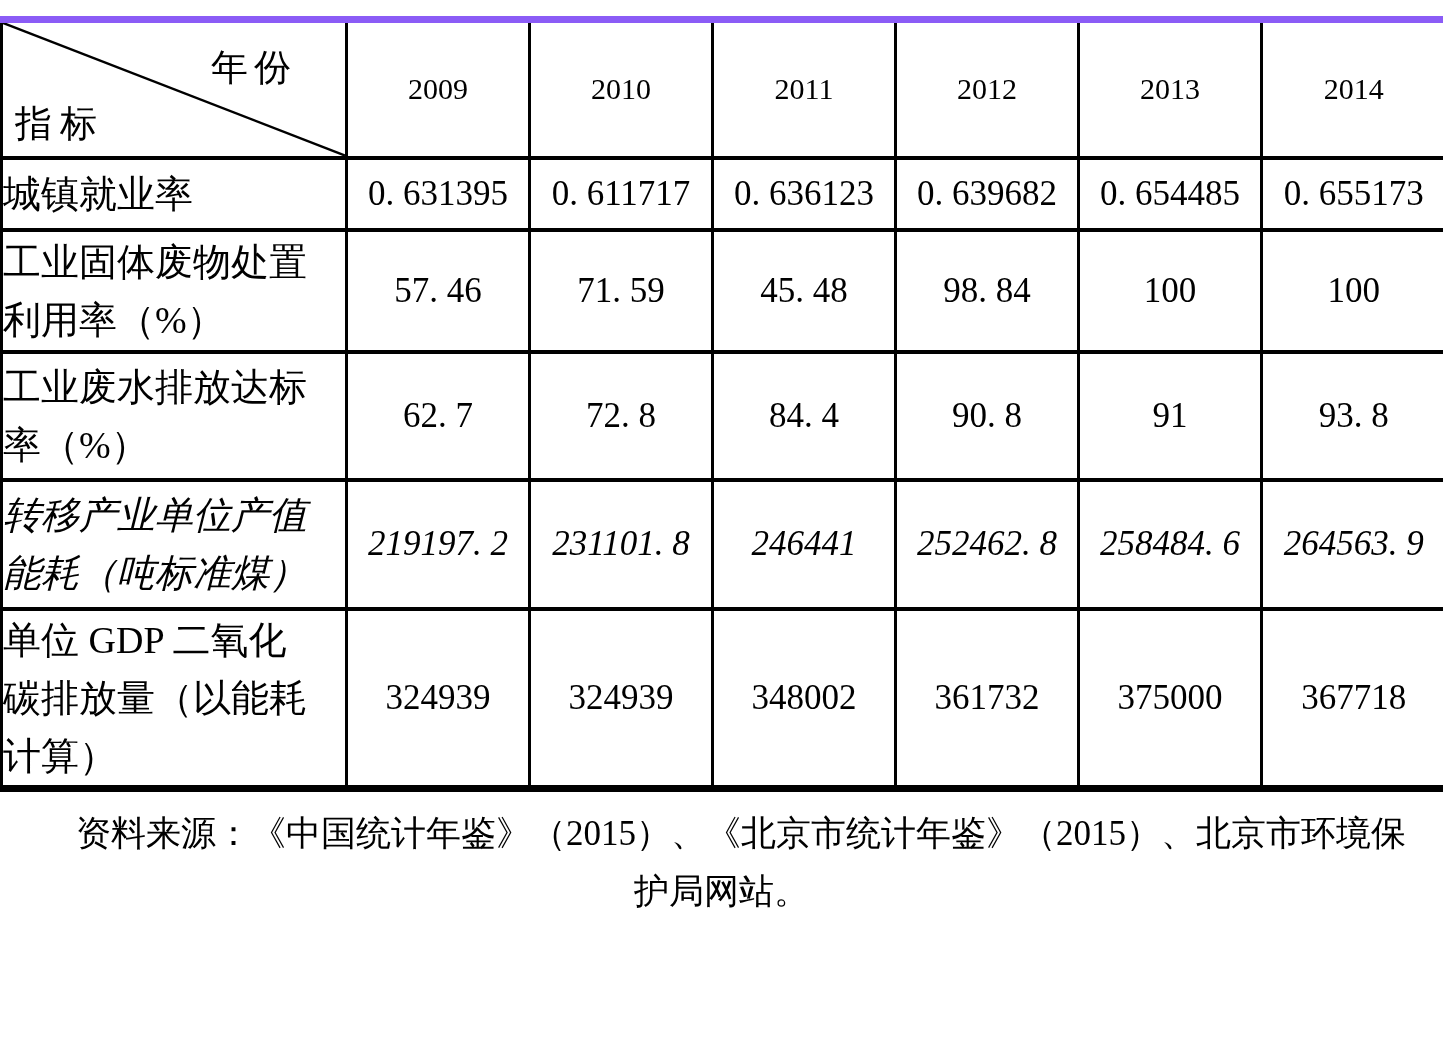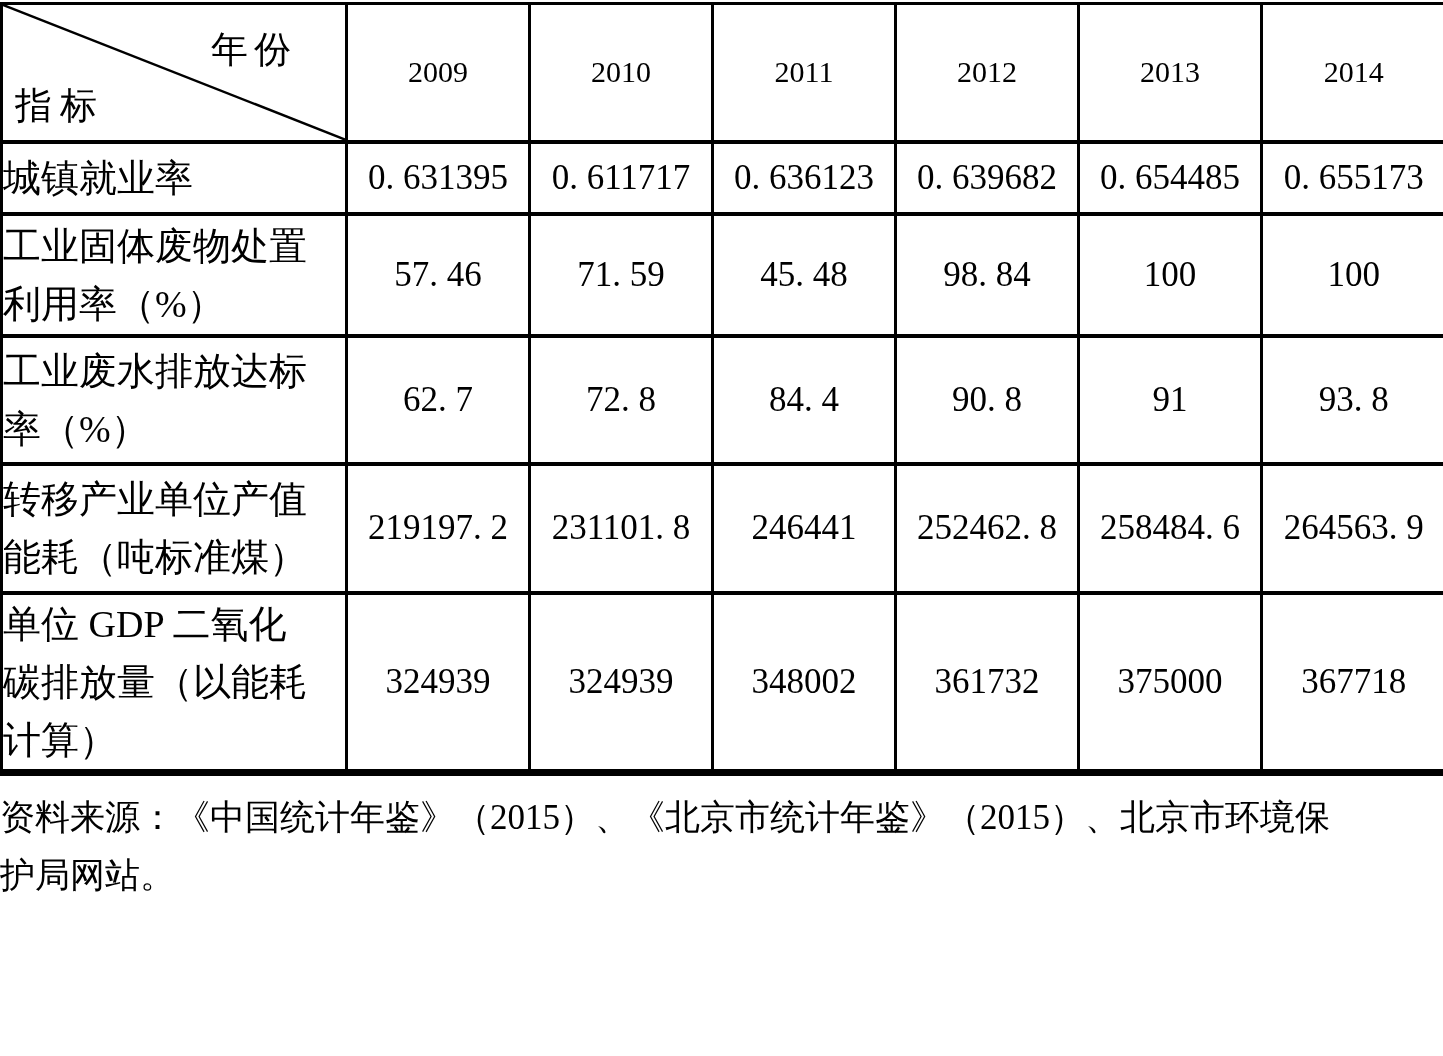--- a/index.html
+++ b/index.html
@@ -9,22 +9,22 @@
     height: 1056px;
     background: #ffffff;
     color: #000000;
     font-family: "Liberation Serif", "DejaVu Serif", serif;
     overflow: hidden;
   }
   table.stat-table {
     border-collapse: collapse;
     table-layout: fixed;
     width: 1443px;
-    margin-top: 2px;
-    border-top: 1px solid #8b5cf6;
+    margin-top: 16px;
+    border-top: 7px solid #8b5cf6;
     border-bottom: 7px solid #000;
     border-left: 3px solid #000;
     border-right: none;
   }
   .stat-table th, .stat-table td {
     border: 3px solid #000;
     border-bottom-width: 4px;
     padding: 0;
     font-weight: normal;
     vertical-align: middle;
@@ -45,43 +45,43 @@
   }
   .corner-indicator {
     position: absolute; top: 76px; left: 12px;
     font-size: 37px; letter-spacing: 8px; white-space: nowrap;
   }
   
   .row-1 { height: 72px; }
   .row-2 { height: 122px; }
   .row-3 { height: 134px; }
   .row-4 { height: 128px; }
-  .row-5 { height: 129px; }
+  .row-5 { height: 129px; font-style: italic; }
   .row-6 { height: 180px; }
   .label-cell {
     font-size: 38px;
     line-height: 58px;
     padding-left: 20px;
     padding-right: 6px;
     text-align: left;
   }
   .label-line { white-space: nowrap; }
   .value-cell {
     text-align: center;
     font-size: 35px;
     white-space: nowrap;
   }
   
   .source-note {
     margin-top: 13px;
     font-size: 35px;
     line-height: 58px;
   }
-  .source-line-1 { white-space: nowrap; }
-  .source-line-2 { white-space: nowrap; }
+  .source-line-1 { padding-left: 76px; white-space: nowrap; }
+  .source-line-2 { white-space: nowrap; text-align: center; }
 </style>
 </head>
 <body>
 
 <div class="page">
 
   <table class="stat-table">
     <colgroup>
       <col style="width:345px">
       <col style="width:183px">

